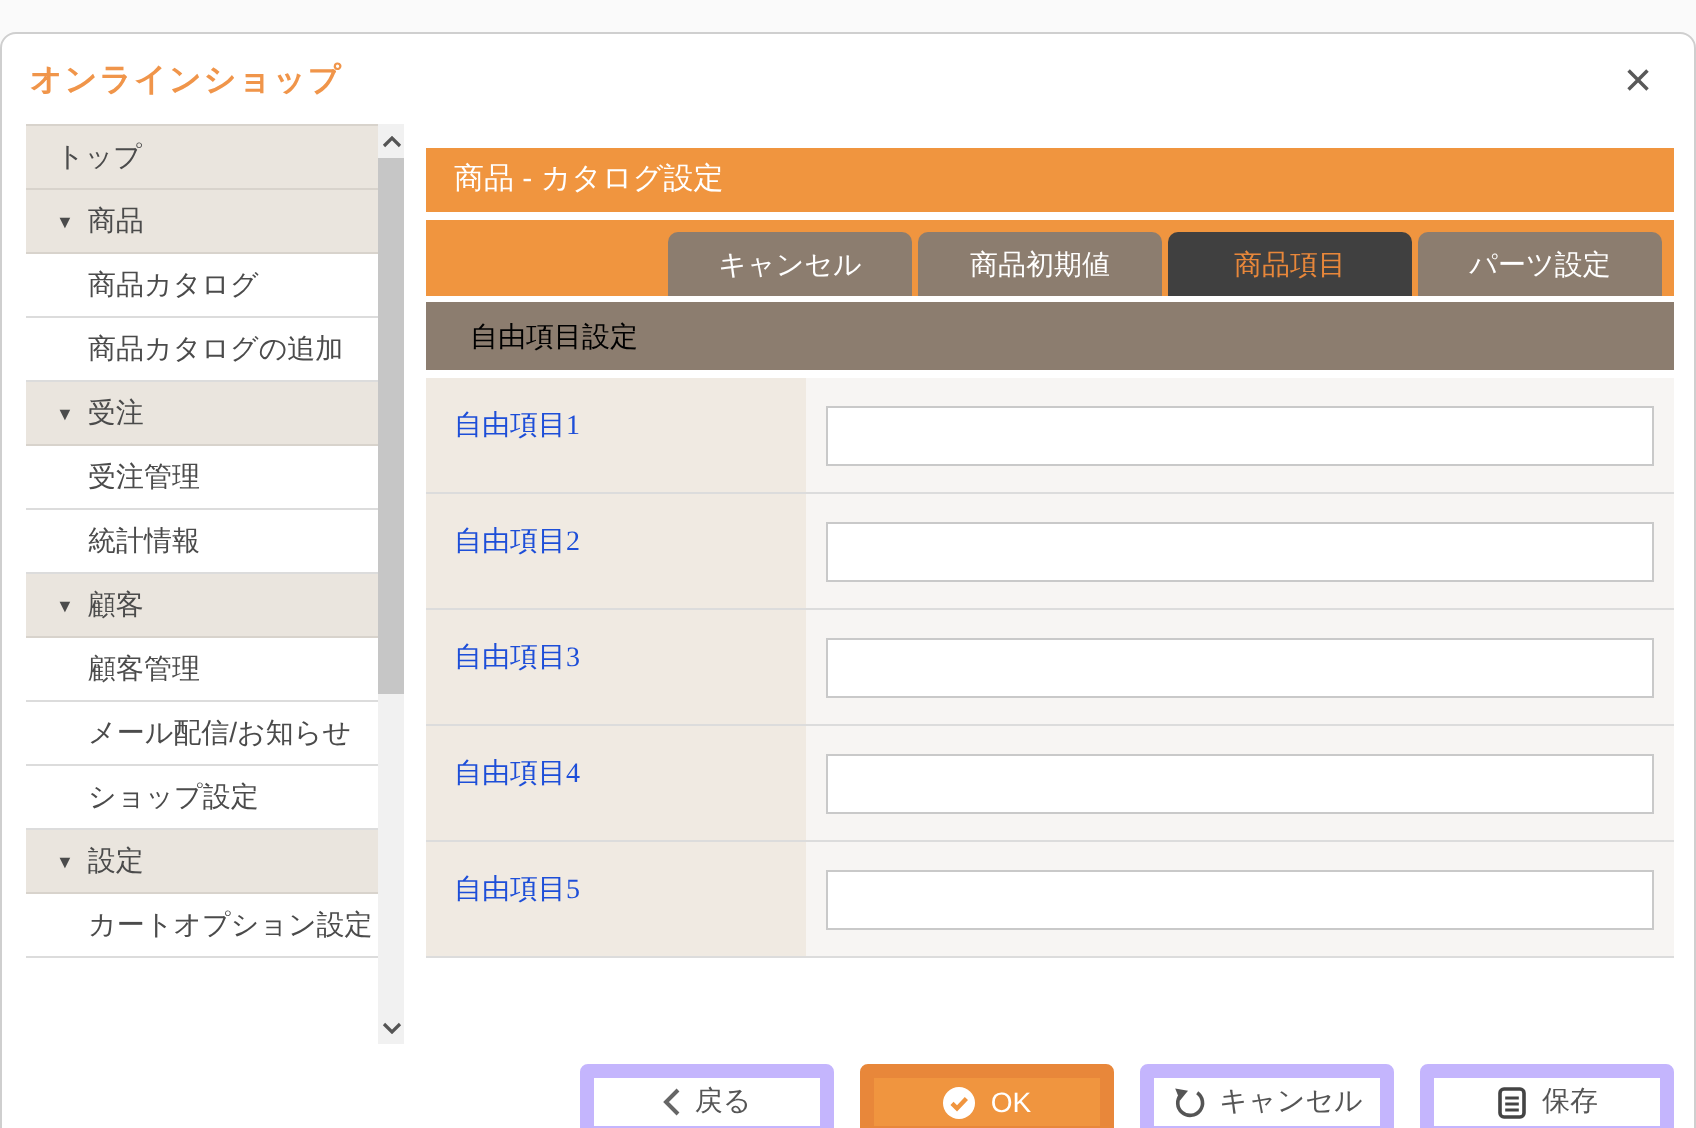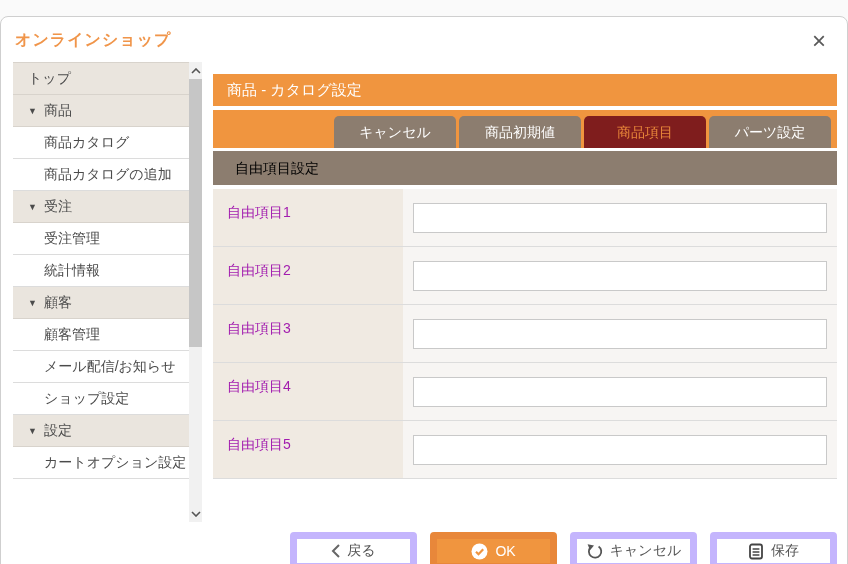--- a/index.html
+++ b/index.html
@@ -62,32 +62,33 @@
   .tabstrip {
     margin-top: 4px; height: 38px; background: #f0953f;
     display: flex; justify-content: flex-end; align-items: flex-end;
     padding-right: 6px; gap: 3px;
   }
   .tab {
     width: 122px; height: 32px; line-height: 32px;
     text-align: center; font-size: 14px; color: #ffffff;
     background: #8c7d6f; border-radius: 5px 5px 0 0; cursor: pointer;
   }
-  .tab.active { background: #7f1d1d; color: #e8873a; }
+  .tab.active { background: #404040; color: #e8873a; }
   .section-bar {
     margin-top: 3px; height: 34px; line-height: 34px;
     background: #8c7d6f; color: #000000; font-size: 14px; padding-left: 22px;
   }
   .form { margin-top: 4px; }
   .form-row {
     display: flex; height: 58px; border-bottom: 1px solid #dcdcdc;
   }
   .form-label {
-    width: 190px; background: #f0eae2; font-size: 14px; color: #a21caf;
+    width: 190px; background: #f0eae2; font-size: 14px; color: #1d4ed8;
     padding: 15px 0 0 14px;
+    font-family: Liberation Serif, serif;
   }
   .form-value {
     flex: 1; background: #f7f5f3; display: flex; align-items: center;
     padding: 0 10px;
   }
   .form-value input {
     width: 100%; height: 30px; border: 1px solid #c9c9c9;
     background: #ffffff; font-size: 14px; padding: 0 8px;
     font-family: "Liberation Sans", "DejaVu Sans", sans-serif;
     outline: none;

